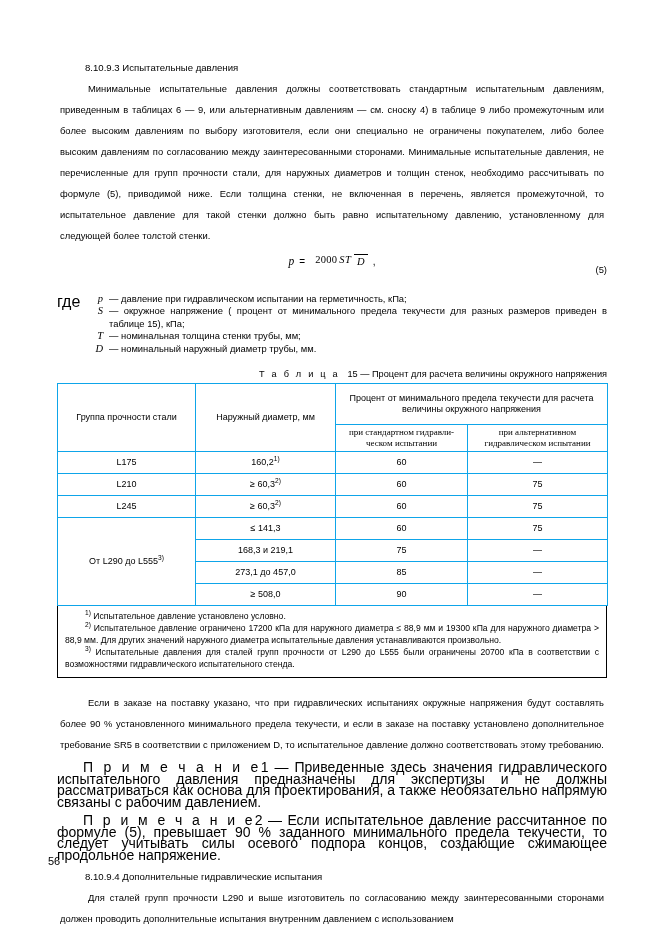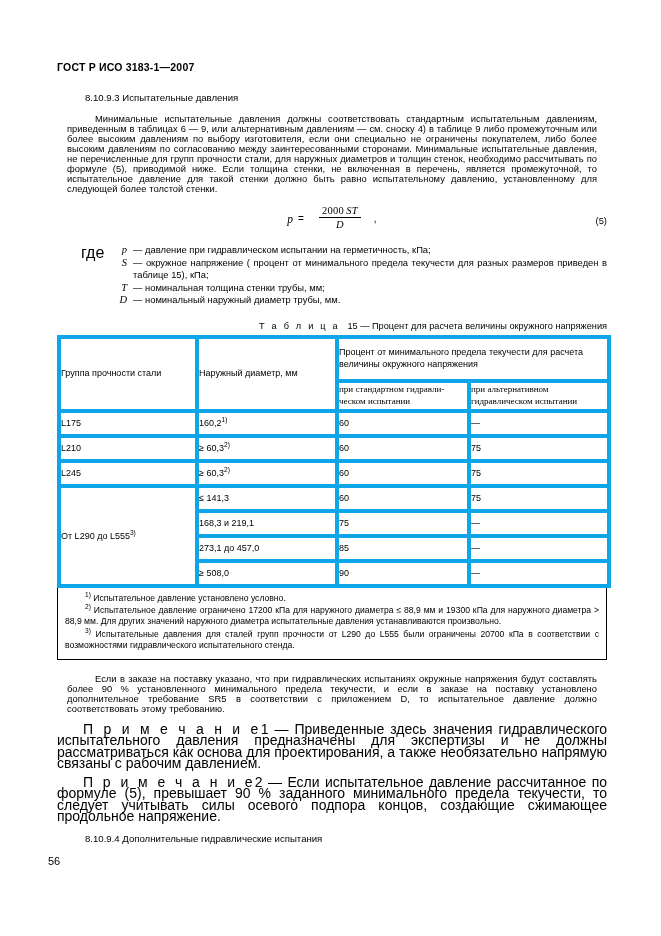--- a/index.html
+++ b/index.html
@@ -43,22 +43,22 @@
     padding-left: 28px;
     line-height: 1.35;
   }
   .section-heading.tail {
     margin-top: 10px;
   }
 
   
   p.body {
     font-size: 9.4px;
-    line-height: 10px;
-    margin: 10px;
+    line-height: 21px;
+    margin: 3px;
     text-align: justify;
     text-align-last: left;
     word-spacing: .2px;
   }
   .ind {
     display: inline-block;
     width: 28px;
   }
 
   
@@ -77,24 +77,24 @@
     align-items: center;
     font-size: 10px;
   }
   .formula .var {
     font-style: italic;
     font-family: "Liberation Serif", serif;
     font-size: 11.5px;
   }
   .frac {
     display: inline-flex;
-    flex-direction: column;
+    flex-direction: row;
     align-items: center;
     vertical-align: middle;
-    margin: 0 10px;
+    margin: 0 2px;
     position: relative;
     top: -1px;
   }
   .frac .num {
     font-family: "Liberation Serif", serif;
     font-size: 10.5px;
     padding: 0 3px 1px 3px;
     letter-spacing: .3px;
   }
   .frac .num i {
@@ -146,43 +146,42 @@
   }
   .wline.first .wlabel {
     width: 52px;
   }
   .where-kw {
     position: absolute;
     left: 0;
   }
   .wrap-where {
     position: relative;
-    margin-left: 24px;
   }
 
   
   .table-caption {
     font-size: 9.2px;
     margin: 14px 0 4px 0;
     white-space: nowrap;
     text-align: right;
   }
   .sp {
     letter-spacing: 2.2px;
   }
   table.t15 {
     border-collapse: collapse;
     width: 550px;
     table-layout: fixed;
     font-size: 9px;
   }
   table.t15 td, table.t15 th {
-    border: 4px solid #0ea5e9;
+    border: 1px solid #0ea5e9;
     padding: 0;
-    text-align: left;
+    text-align: center;
     vertical-align: middle;
     font-weight: normal;
   }
   table.t15 th {
     line-height: 11.4px;
   }
   .th-tall { height: 40px; padding: 2px 4px; }
   .th-short { height: 26px; padding: 2px 5px; font-family: Liberation Serif, serif; }
   .row-cell { height: 21px; }
   .grp-cell { }
@@ -234,21 +233,20 @@
     font-size: 11px;
   }
 </style>
 </head>
 <body>
 
 <div class="page">
 
   <div class="content">
 
-    <div class="doc-header">ГОСТ Р ИСО 3183-1—2007</div>
 
     <h3 class="section-heading">8.10.9.3 Испытательные давления</h3>
 
     <p class="body"><span class="ind"></span><span>Минимальные испытательные давления должны соответствовать  стандартным испытательным  давлениям, приведенным в таблицах 6 — 9, или альтернативным давлениям — см. сноску 4) в таблице 9 либо промежуточным  или более высоким давлениям по выбору изготовителя, если они специально не ограничены покупателем, либо более высоким давлениям по согласованию между заинтересованными сторонами. Минимальные испытательные давления, не перечисленные для групп прочности стали, для наружных диаметров и толщин стенок, необходимо рассчитывать по формуле (5), приводимой ниже. Если толщина стенки, не включенная в перечень, является промежуточной, то испытательное давление для такой стенки должно быть равно испытательному давлению, установленному для следующей более толстой стенки.</span></p>
 
 
     <div class="formula-row">
       <div class="formula">
         <span class="var">p</span>
         <span style="margin:0 5px">=</span>
@@ -355,18 +353,19 @@
     </div>
 
     <p class="body after-table"><span class="ind"></span><span>Если в заказе на поставку указано, что при гидравлических испытаниях окружные напряжения будут составлять более 90 % установленного минимального предела текучести, и если в заказе на поставку установлено дополнительное требование SR5 в соответствии с приложением D, то испытательное давление должно соответствовать этому требованию.</span></p>
 
     <p class="note"><span class="ind"></span><span class="sp">П р и м е ч а н и е</span><span>1</span> <span>—</span> <span>Приведенные здесь значения гидравлического испытательного давления  предназначены для экспертизы и не должны рассматриваться как основа для проектирования, а также необязательно напрямую связаны с рабочим давлением.</span></p>
 
     <p class="note"><span class="ind"></span><span class="sp">П р и м е ч а н и е</span><span>2</span> <span>—</span> <span>Если испытательное давление  рассчитанное по формуле (5),  превышает  90 % заданного минимального предела текучести, то следует учитывать силы осевого подпора концов, создающие сжимающее продольное напряжение.</span></p>
 
     <h3 class="section-heading tail">8.10.9.4 Дополнительные гидравлические испытания</h3>
 
+    <p class="body"><span class="ind"></span><span>Для сталей групп прочности L290 и выше изготовитель по согласованию между заинтересованными сторонами  должен  проводить  дополнительные испытания внутренним давлением с использованием</span></p>
 
   </div>
 
   <div class="folio">56</div>
 
 </div>
 
 </body></html>

